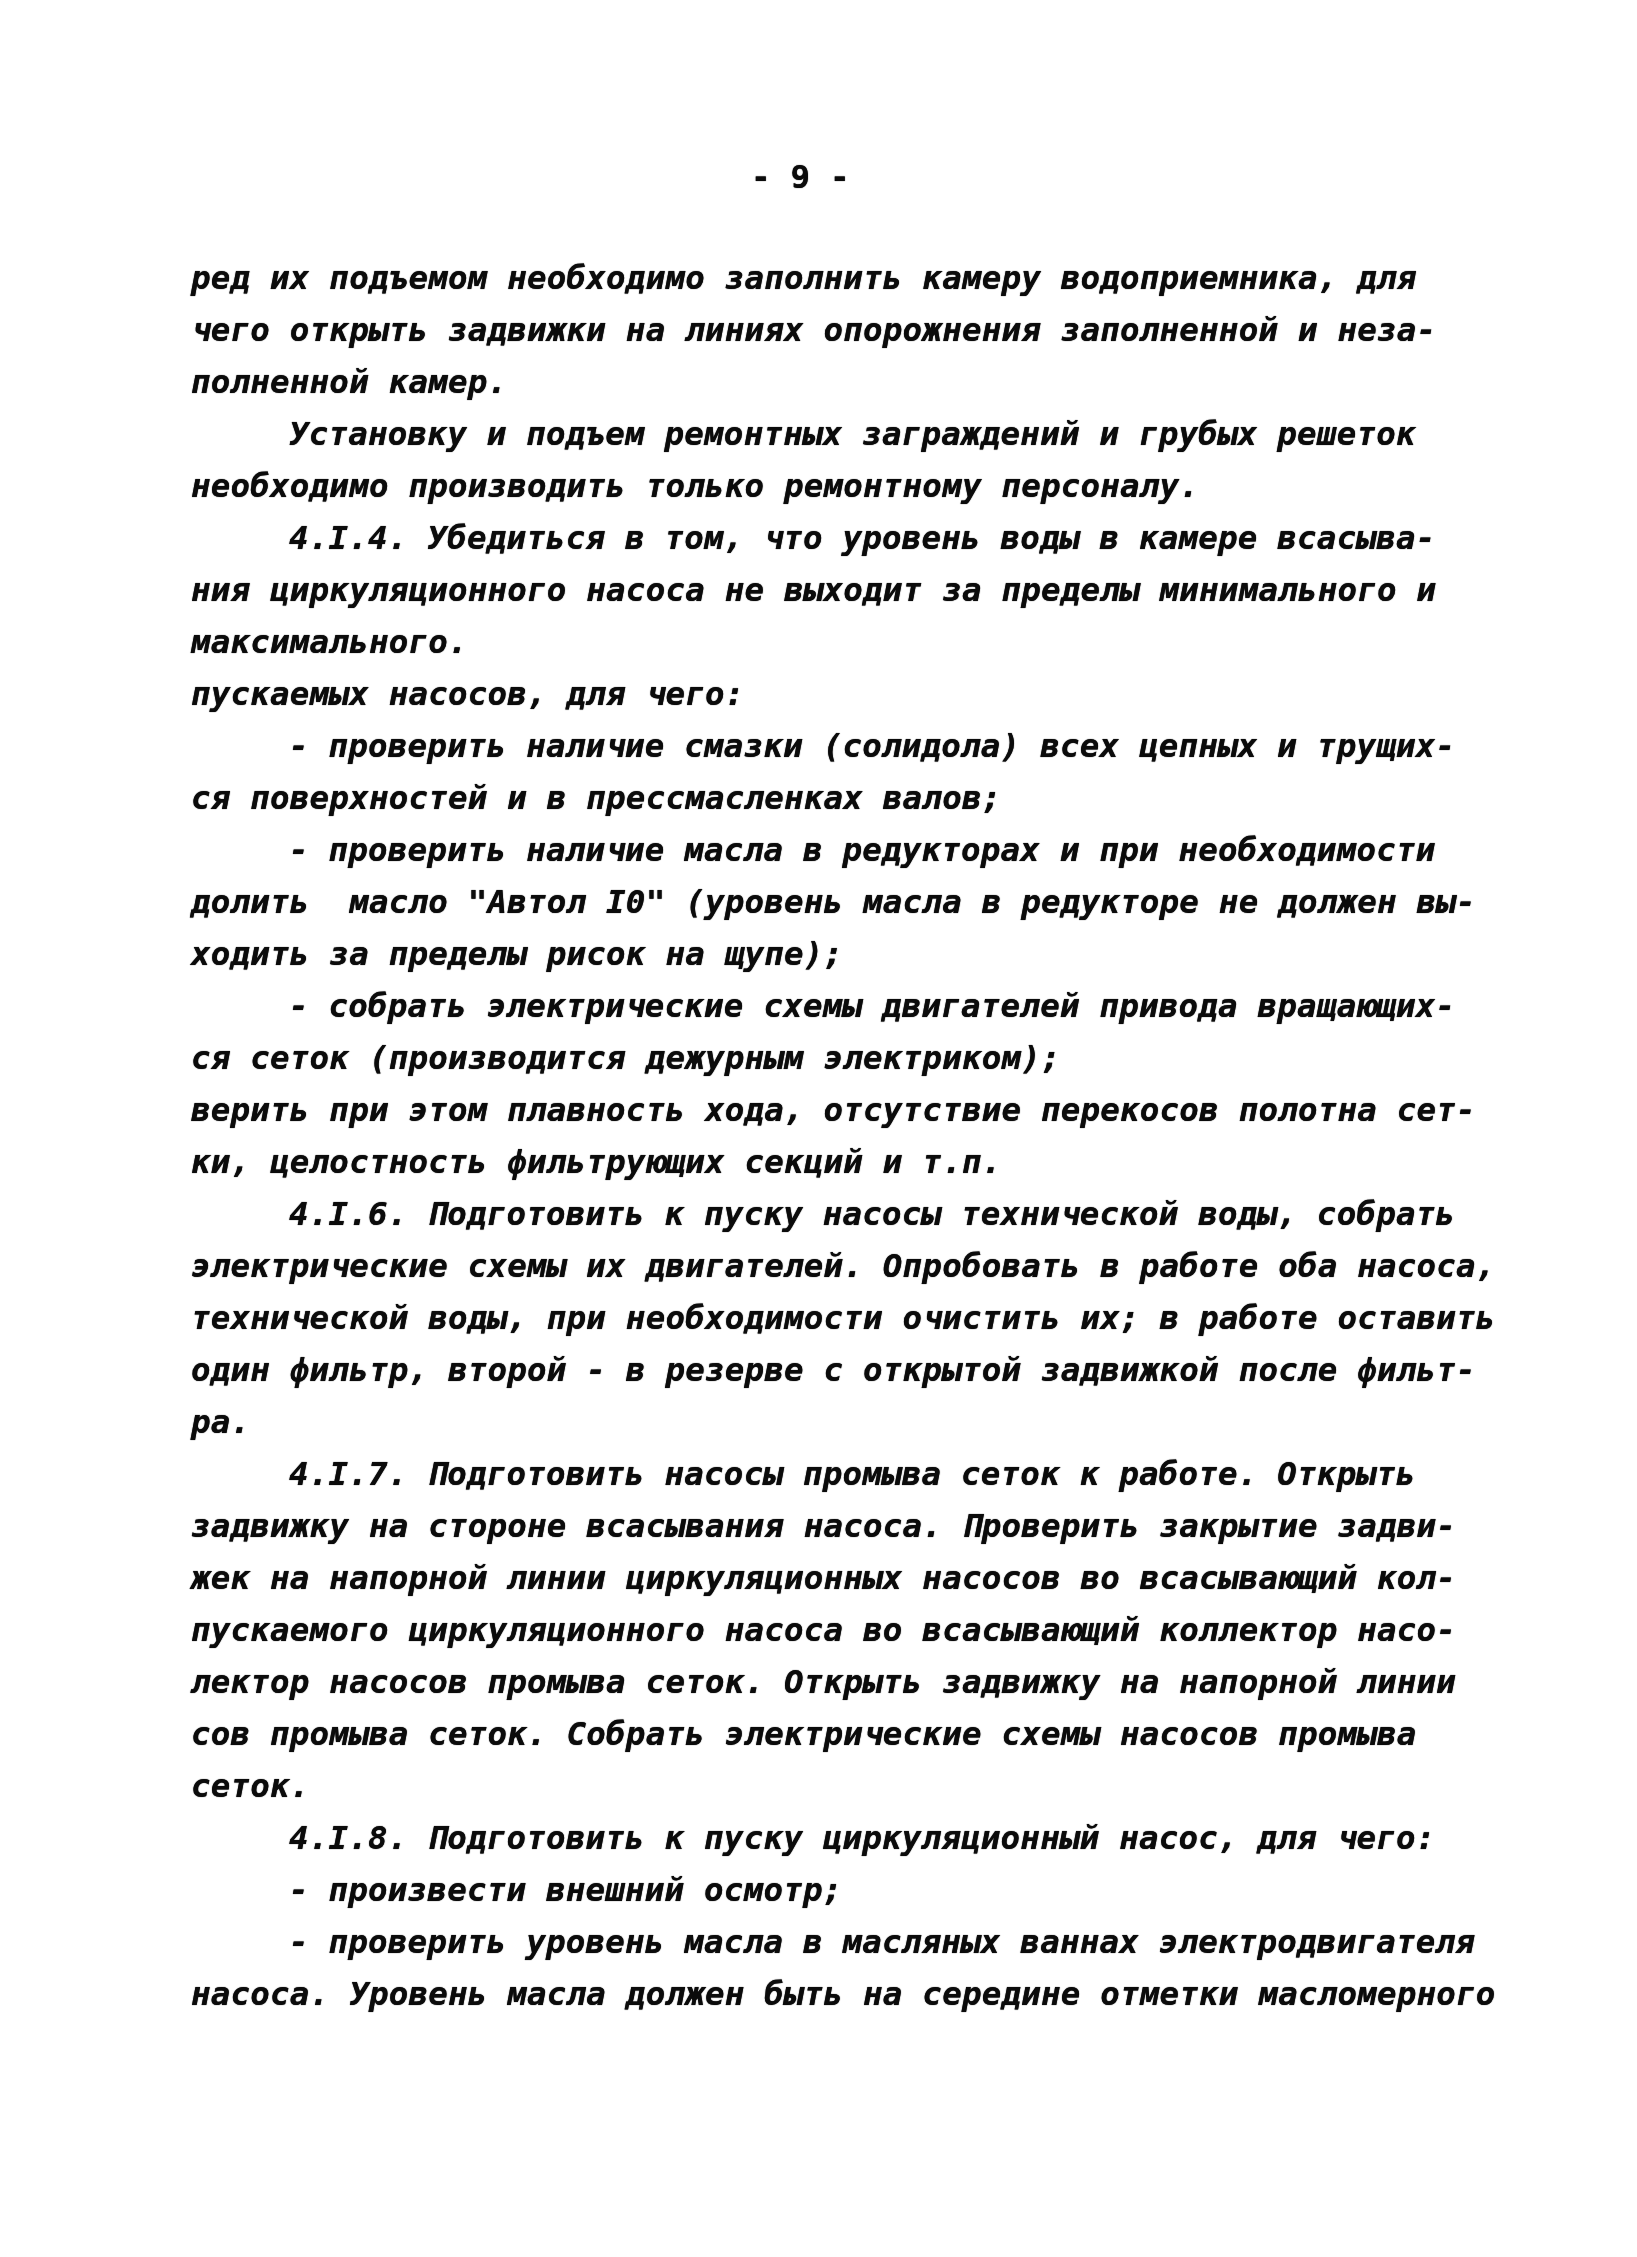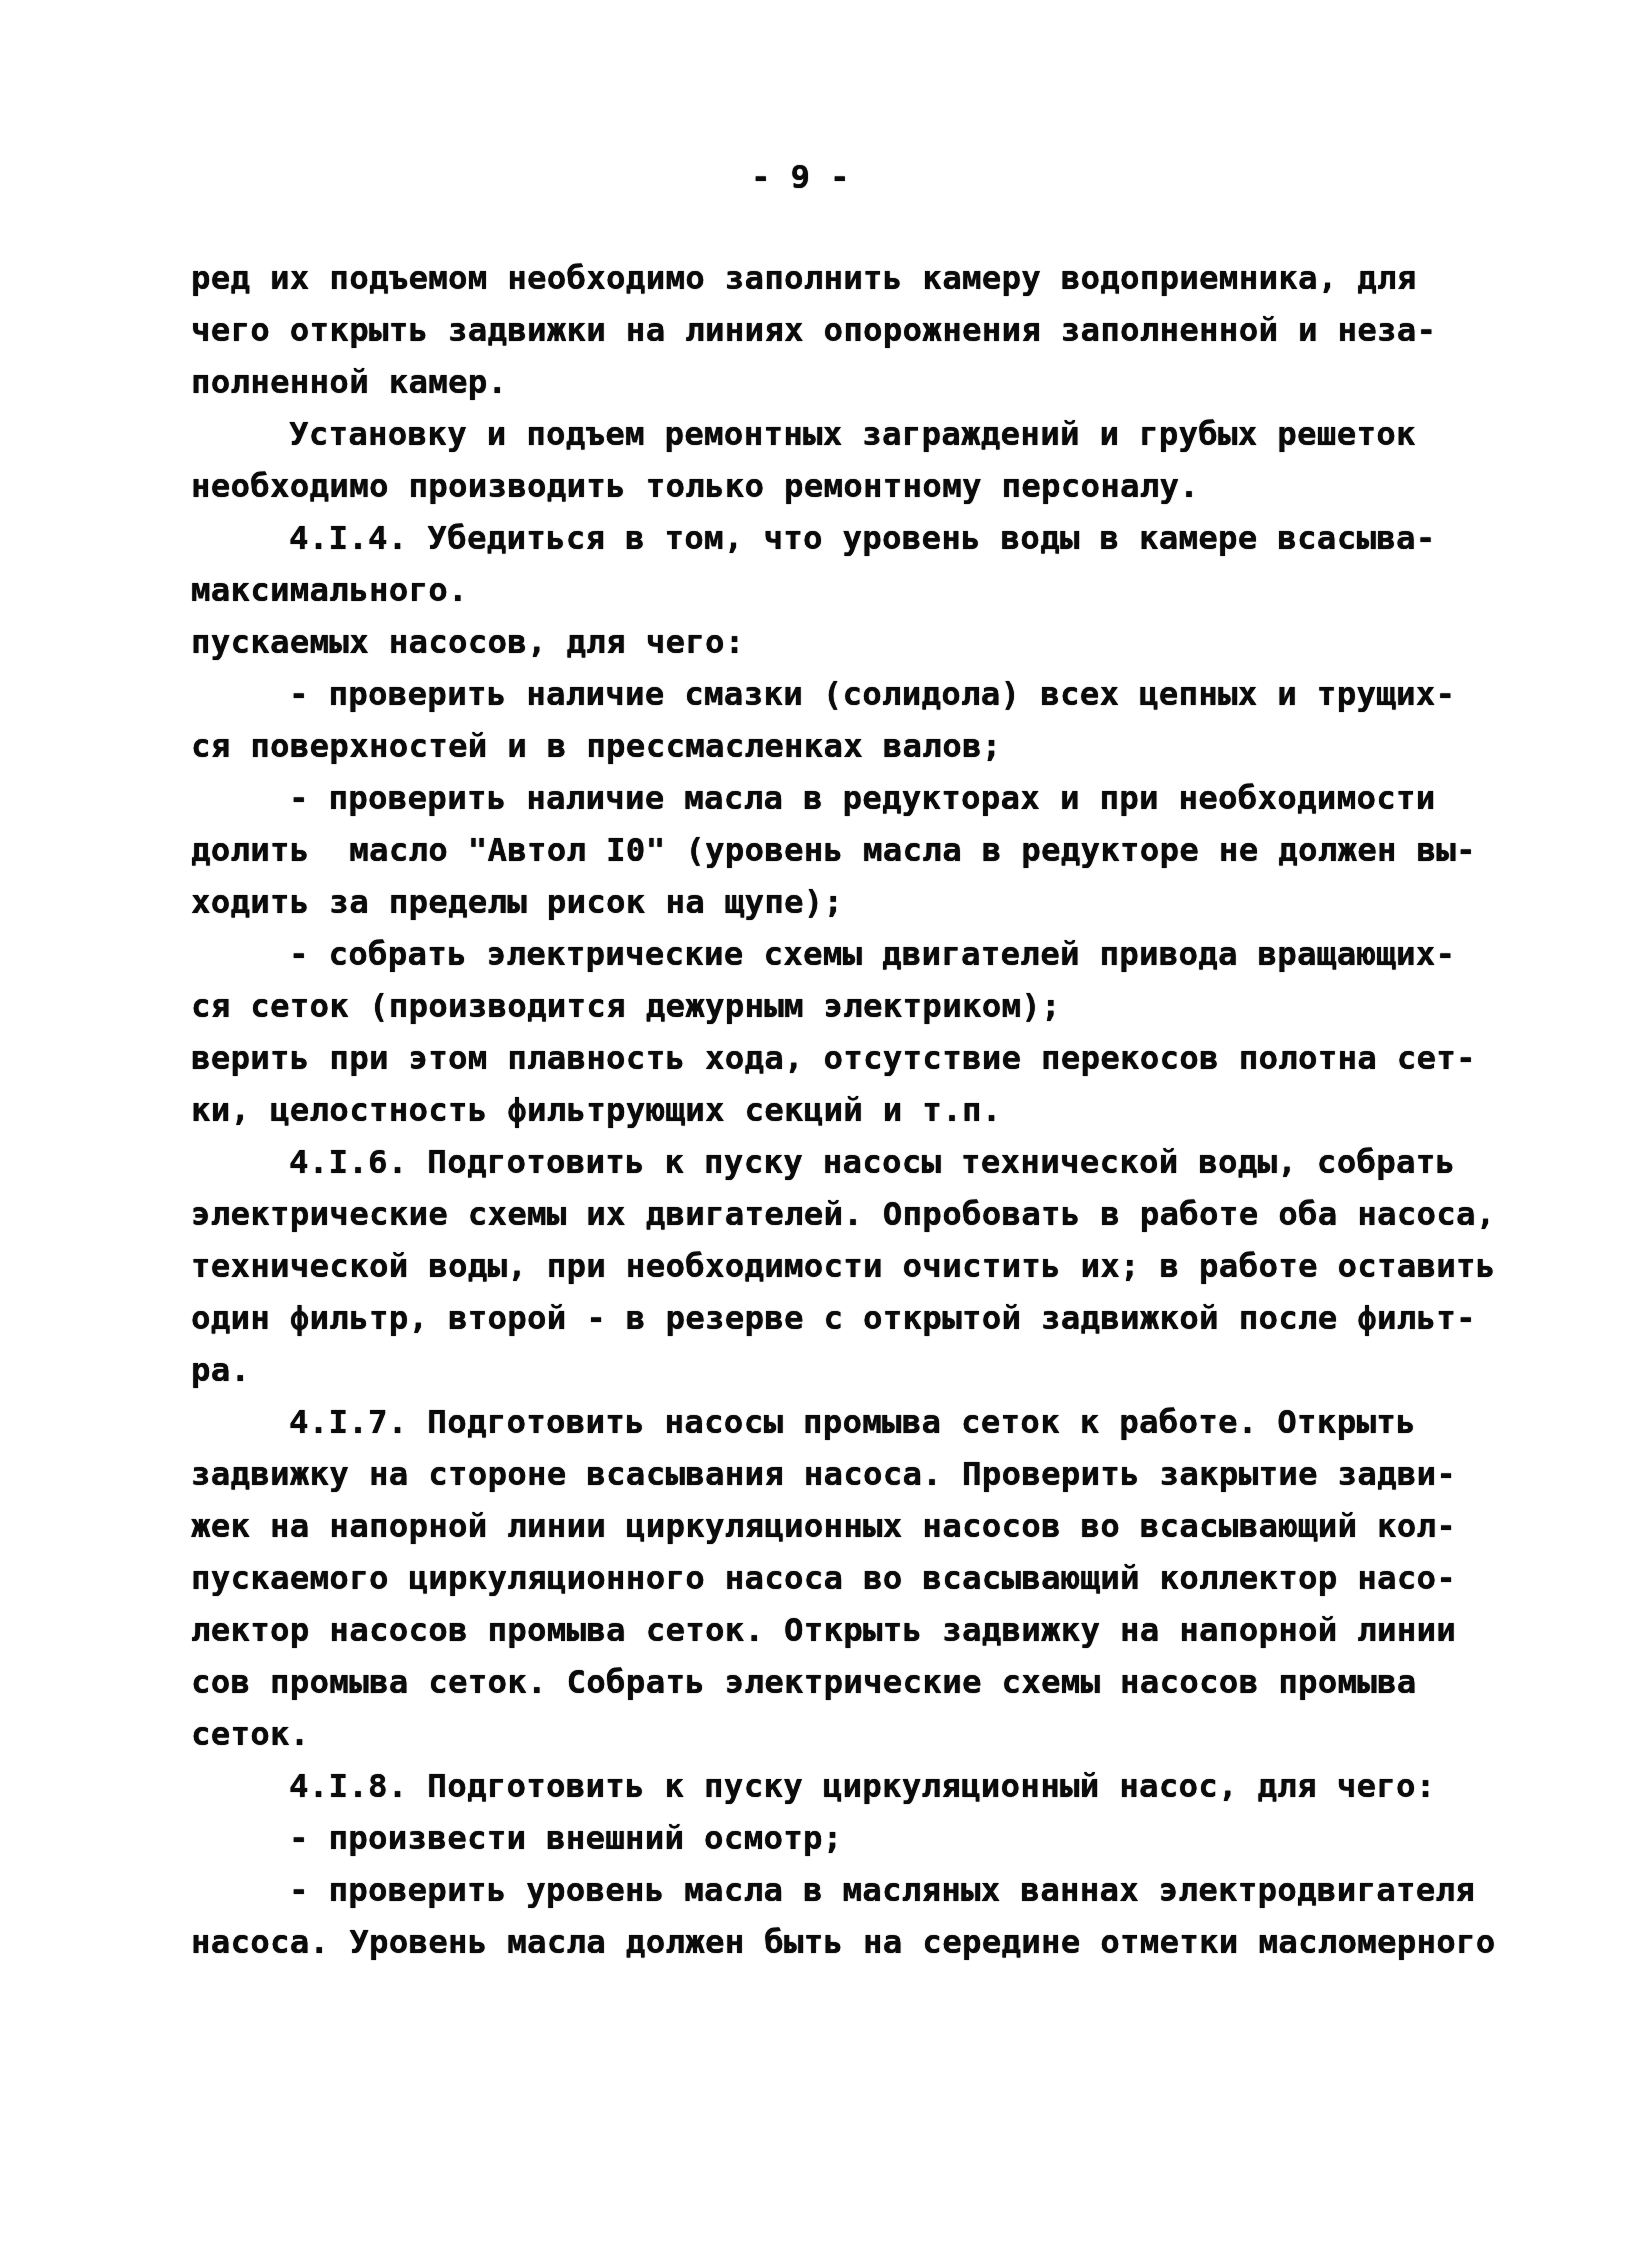--- a/index.html
+++ b/index.html
@@ -37,37 +37,39 @@
     left: 191px;
     width: 1376px;
   }
   .line {
     height: 52px;
     line-height: 52px;
     font-size: 32.5px;
     white-space: pre;
     letter-spacing: 0.2px;
     text-shadow: 0 0 1px currentColor;
+    font-style: italic;
   }
   .line.indent {
     padding-left: 98px;
   }
 </style>
 </head>
 <body>
 
 <div class="page">
   <div class="page-number">- 9 -</div>
   <div class="text-lines">
       <div class="line">ред их подъемом необходимо заполнить камеру водоприемника, для</div>
       <div class="line">чего открыть задвижки на линиях опорожнения заполненной и неза-</div>
       <div class="line">полненной камер.</div>
       <div class="line indent">Установку и подъем ремонтных заграждений и грубых решеток</div>
       <div class="line">необходимо производить только ремонтному персоналу.</div>
       <div class="line indent">4.I.4. Убедиться в том, что уровень воды в камере всасыва-</div>
+      <div class="line">ния циркуляционного насоса не выходит за пределы минимального и</div>
       <div class="line">максимального.</div>
       <div class="line">пускаемых насосов, для чего:</div>
       <div class="line indent">- проверить наличие смазки (солидола) всех цепных и трущих-</div>
       <div class="line">ся поверхностей и в прессмасленках валов;</div>
       <div class="line indent">- проверить наличие масла в редукторах и при необходимости</div>
       <div class="line">долить  масло "Автол I0" (уровень масла в редукторе не должен вы-</div>
       <div class="line">ходить за пределы рисок на щупе);</div>
       <div class="line indent">- собрать электрические схемы двигателей привода вращающих-</div>
       <div class="line">ся сеток (производится дежурным электриком);</div>
       <div class="line">верить при этом плавность хода, отсутствие перекосов полотна сет-</div>

